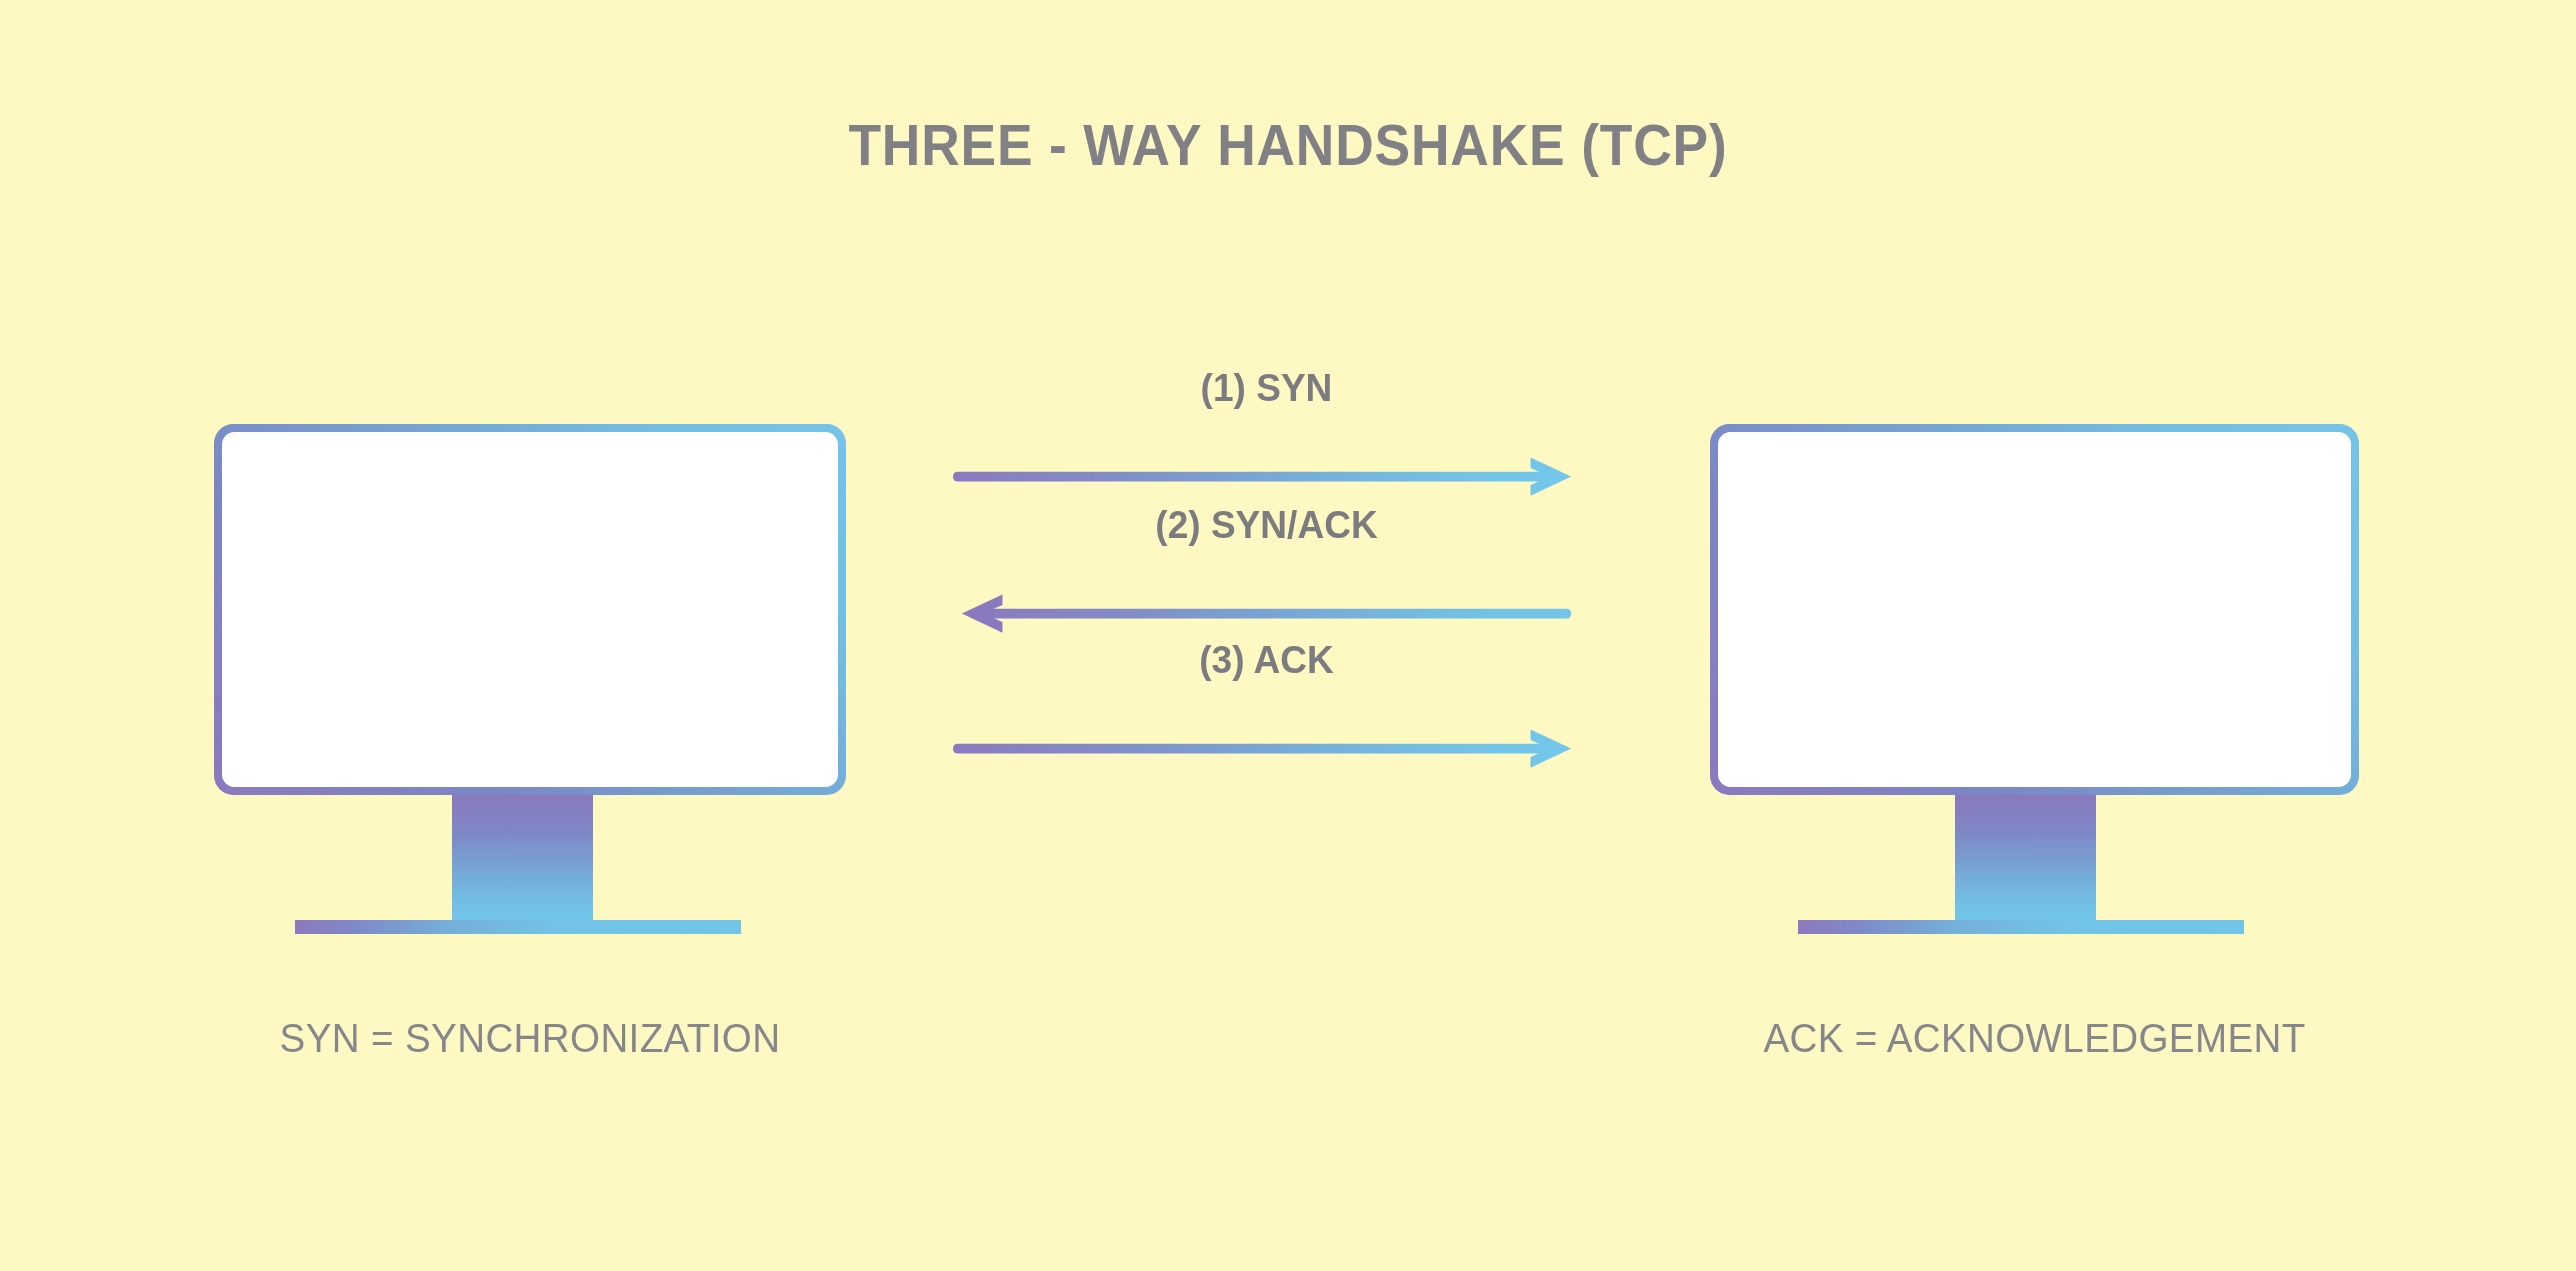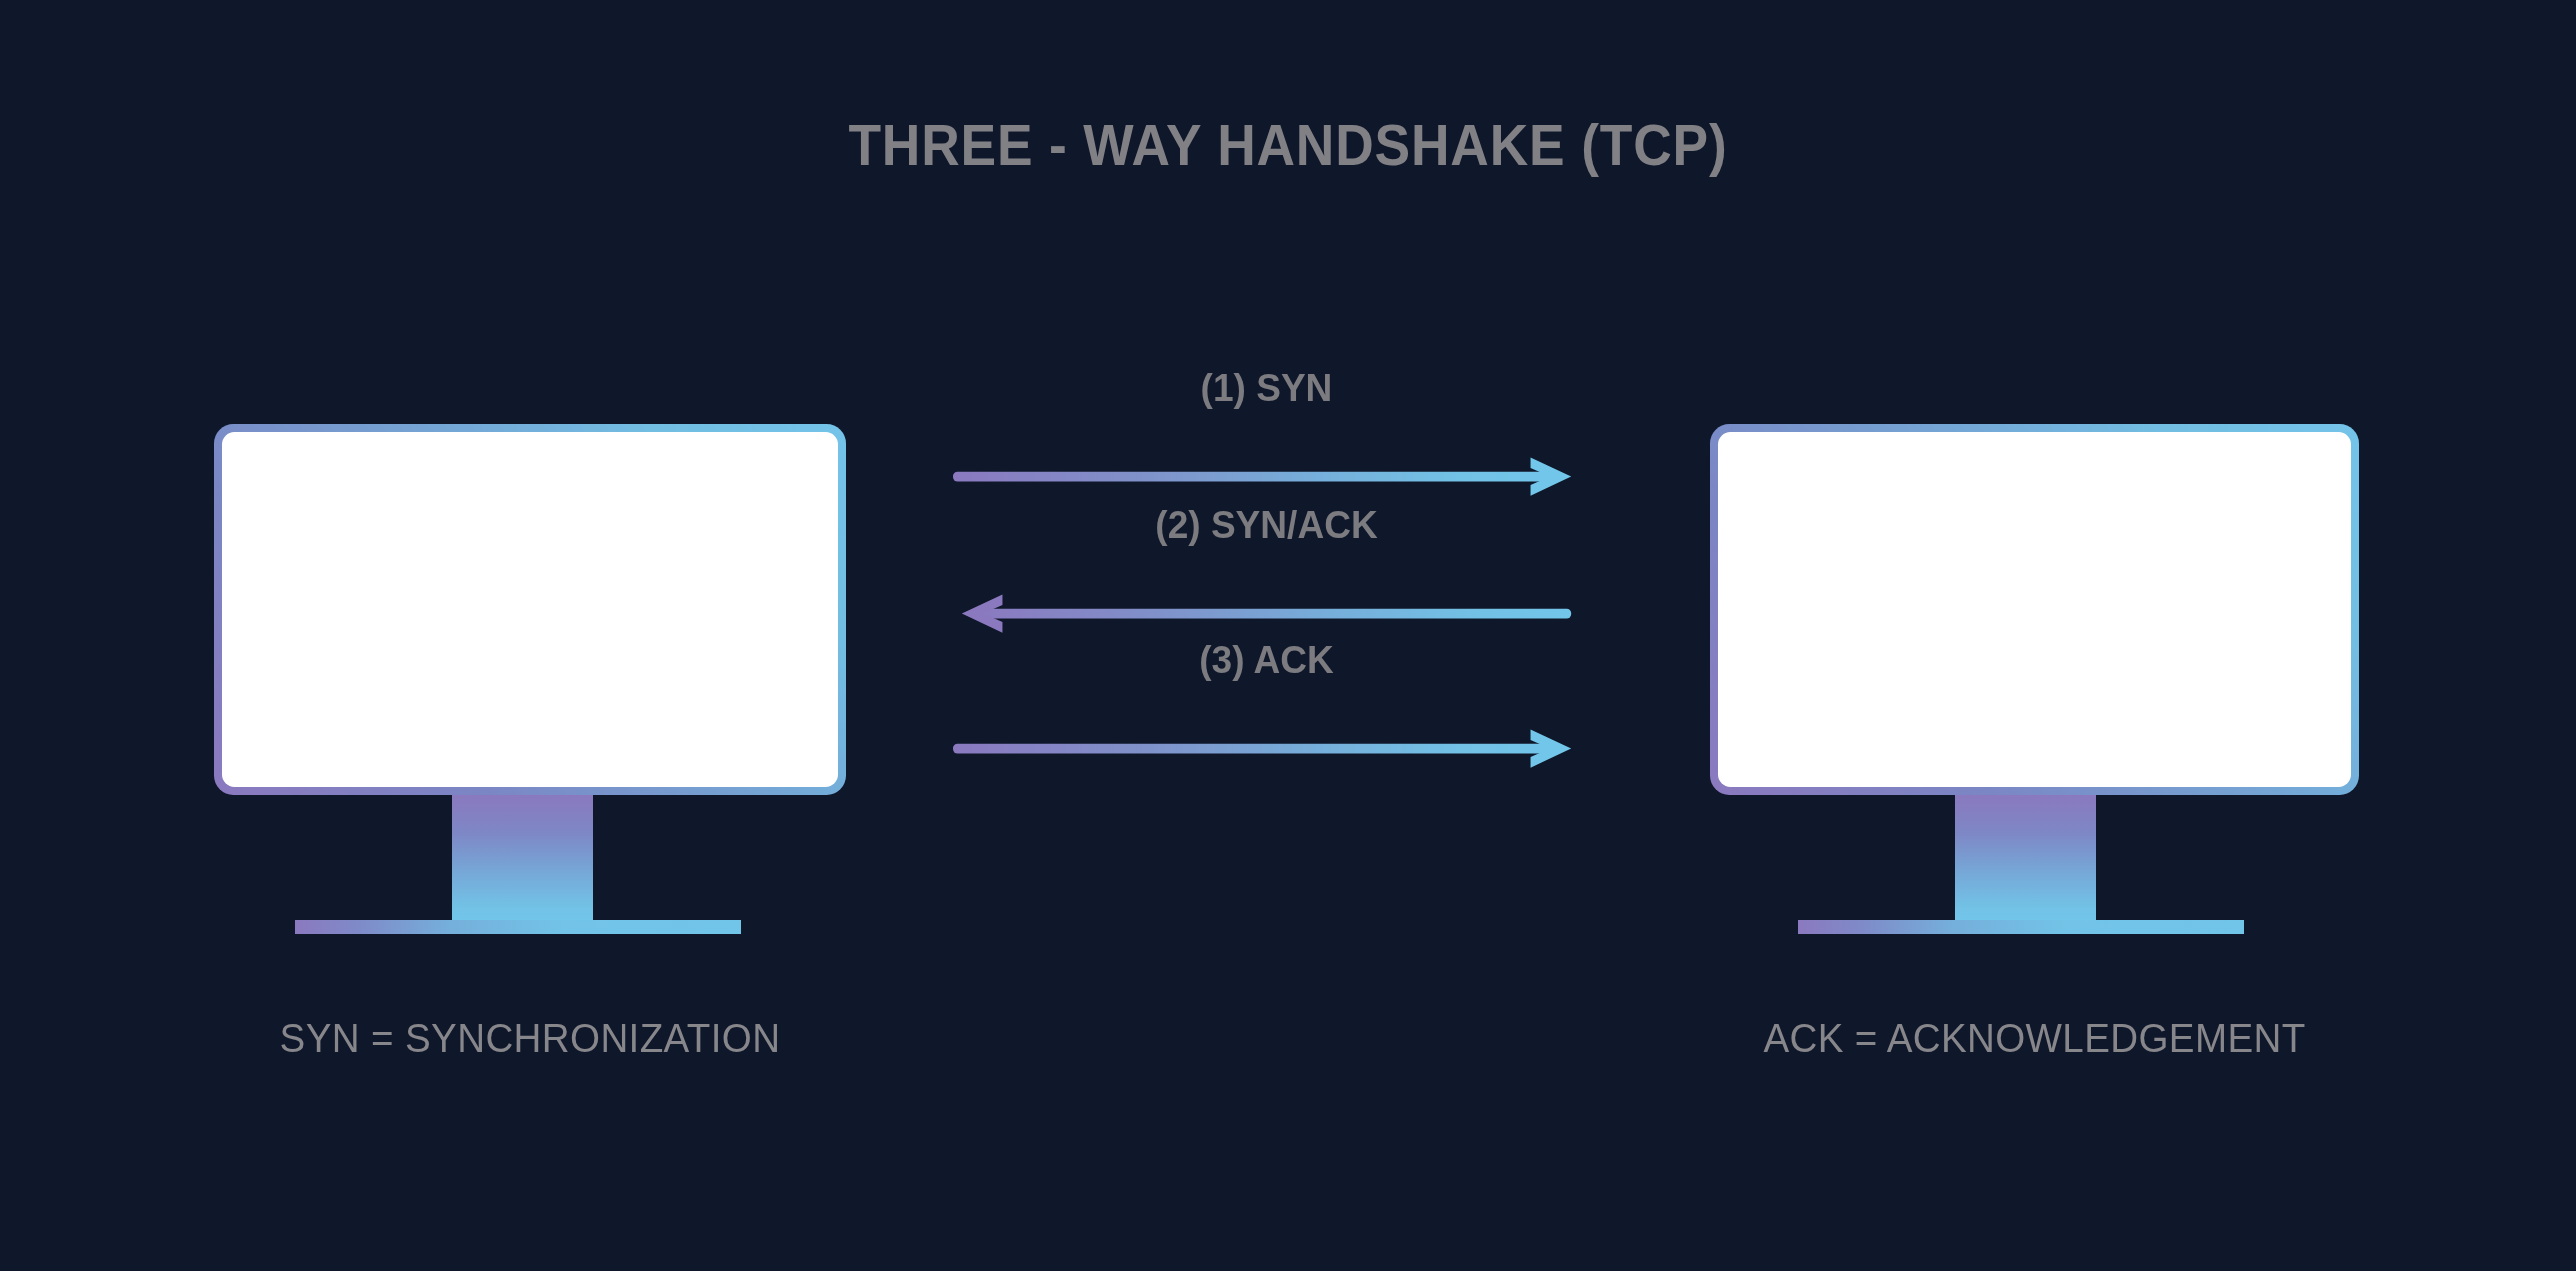--- a/index.html
+++ b/index.html
@@ -12,21 +12,21 @@
     height: 1271px;
     background: #f1f1f1;
     font-family: "Liberation Sans", sans-serif;
     overflow: hidden;
   }
 
   #stage {
     position: relative;
     width: 2576px;
     height: 1271px;
-    background: #0f172a;
+    background: #fef9c3;
   }
 
   
   .diagram-title {
     position: absolute;
     left: 0;
     top: 111px;
     width: 2576px;
     text-align: center;
     font-family: "Liberation Sans Narrow", "Liberation Sans", sans-serif;

